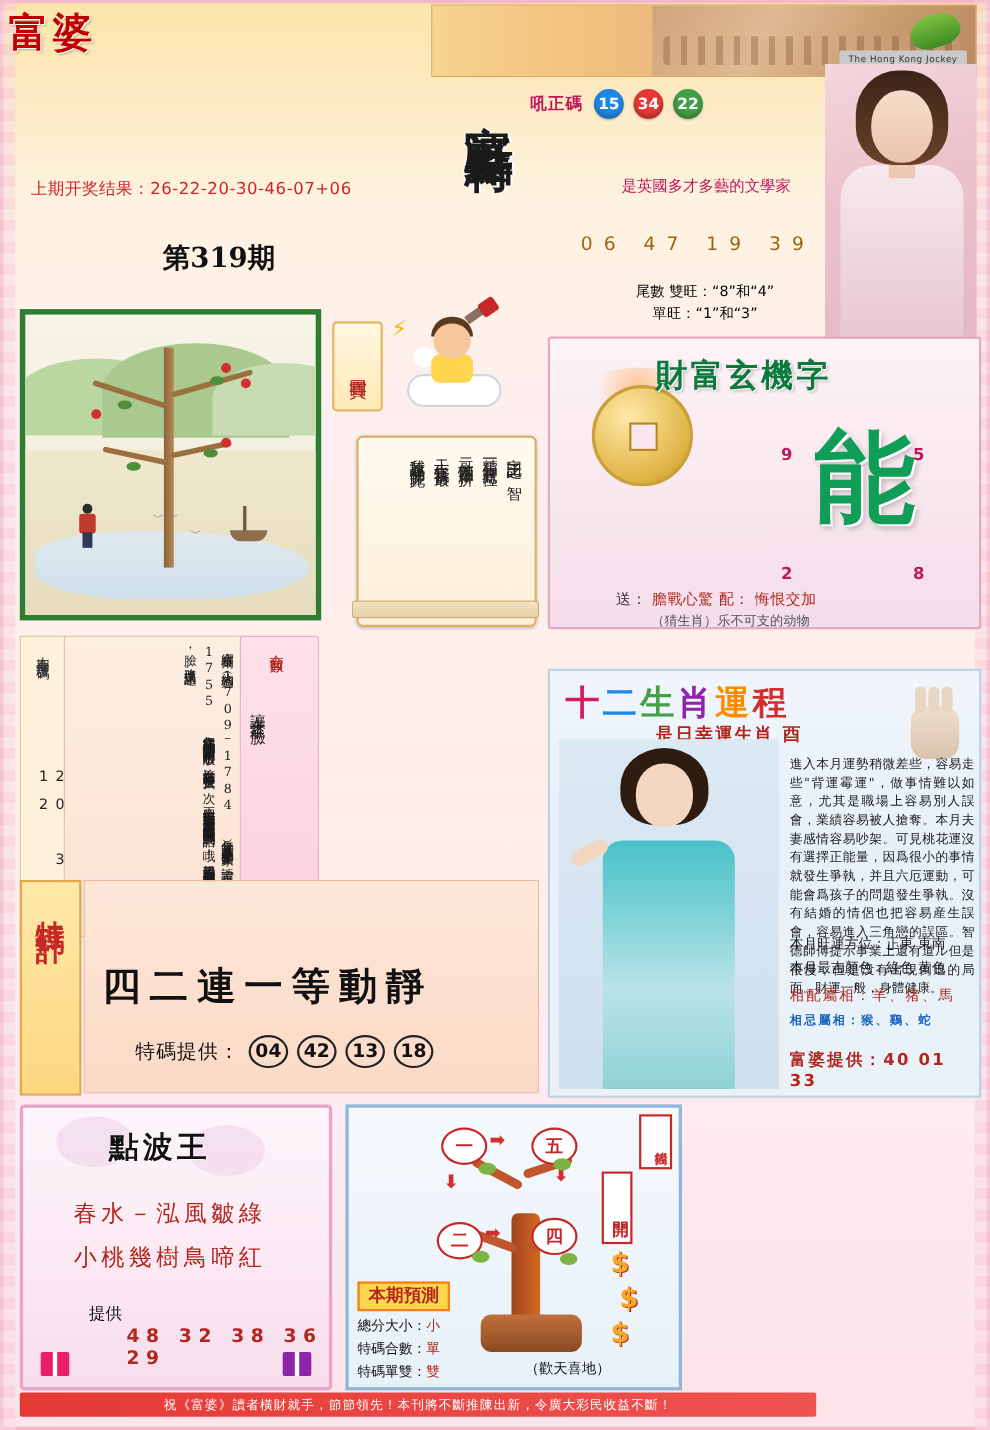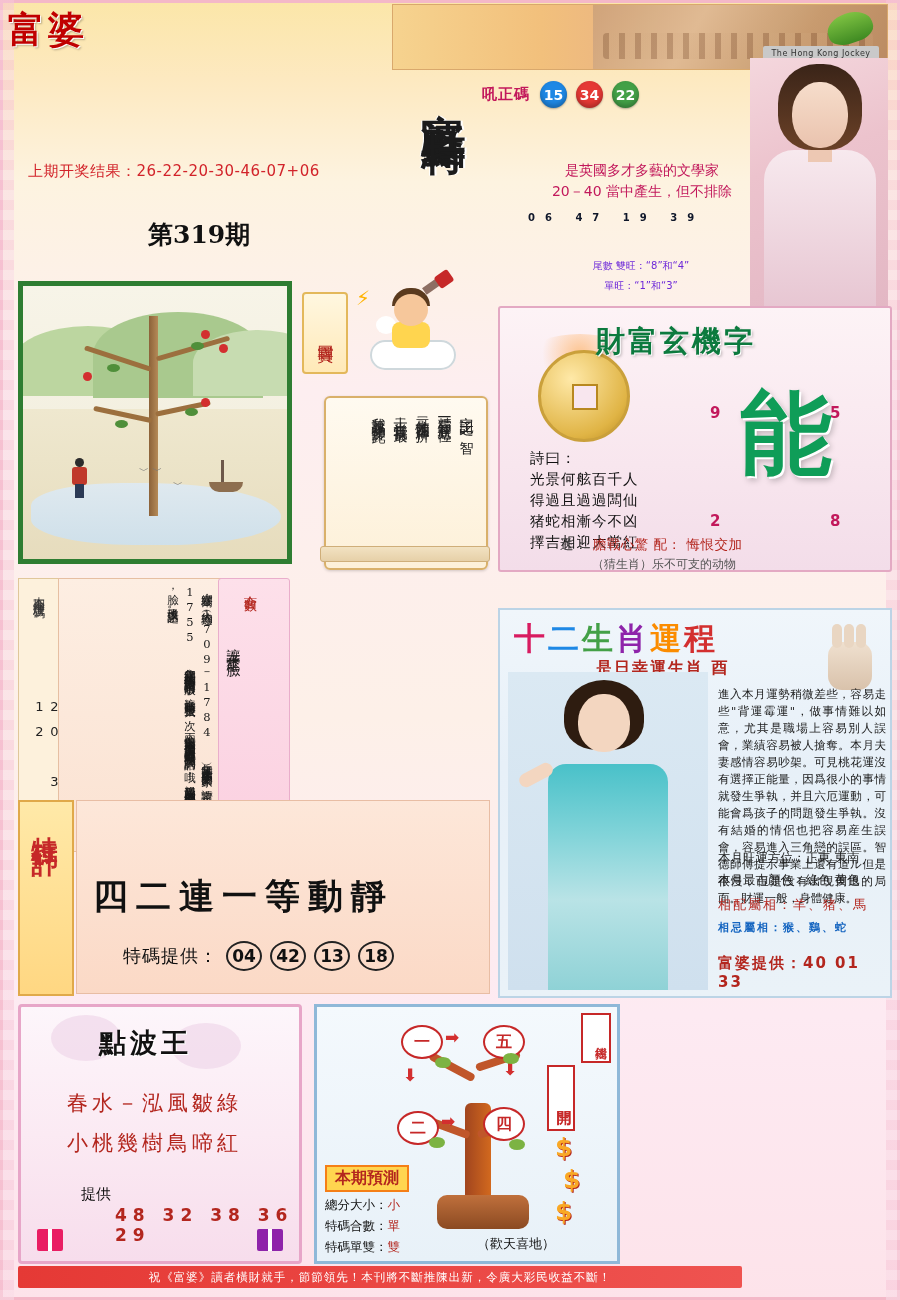--- a/index.html
+++ b/index.html
@@ -56,22 +56,22 @@
   
   .pred{position:absolute;left:482px;top:80px;width:270px;height:60px;}
   .pred-row{display:flex;align-items:center;height:29px;}
   .pred-label{font-size:15px;color:#c2185b;font-weight:bold;width:58px;letter-spacing:1px;}
   .ball{width:27px;height:27px;border-radius:50%;color:#fff;font-size:14px;font-weight:bold;
     display:flex;align-items:center;justify-content:center;margin-right:9px;
     box-shadow:inset 0 -3px 5px rgba(0,0,0,.25), 0 1px 2px rgba(0,0,0,.3);}
   .pred-text{position:absolute;left:492px;top:160px;width:300px;font-size:14px;color:#c2185b;
     line-height:21px;text-align:center;}
   .pred-text .row2{color:#c2185b;}
-  .pred-nums{position:absolute;left:528px;top:212px;font-size:10px;color:#0f172a;letter-spacing:10px;font-weight:bold;}
-  .tail{position:absolute;left:516px;top:256px;font-size:10px;color:#6d28d9;line-height:20px;text-align:center;width:250px;}
+  .pred-nums{position:absolute;left:528px;top:212px;font-size:17px;color:#a16207;letter-spacing:10px;}
+  .tail{position:absolute;left:516px;top:256px;font-size:13px;color:#000000;line-height:20px;text-align:center;width:250px;}
 
   
   .lady-top{position:absolute;left:750px;top:58px;width:138px;height:250px;overflow:hidden;border:0;}
   .lady-top .bg{position:absolute;inset:0;background:linear-gradient(160deg,#f4d7dd 0%,#ecc3cd 40%,#e3b7c4 100%);}
   .lady-top .hair{position:absolute;left:28px;top:6px;width:84px;height:86px;border-radius:46% 46% 40% 40%;
     background:linear-gradient(180deg,#3a2418,#6b4127);}
   .lady-top .face{position:absolute;left:42px;top:24px;width:56px;height:66px;border-radius:48%;
     background:linear-gradient(180deg,#f6ddcb,#eac3ae);}
   .lady-top .body{position:absolute;left:14px;top:92px;width:112px;height:158px;border-radius:30px 30px 0 0;
     background:linear-gradient(180deg,#f7e9ee,#e7c6d2);}
@@ -294,21 +294,20 @@
 <div class="pred">
   <div class="pred-row">
     <div class="pred-label">吼正碼</div>
     <div class="ball" style="background:#1e88e5">15</div>
     <div class="ball" style="background:#e53935">34</div>
     <div class="ball" style="background:#43a047">22</div>
   </div>
 </div>
 <div class="pred-text">
   <div>是英國多才多藝的文學家</div>
-  <div class="row2">20－40 當中產生，但不排除</div>
 </div>
 <div class="pred-nums">06  47  19  39</div>
 <div class="tail">
   <div>尾數 雙旺：“8”和“4”</div>
   <div>單旺：“1”和“3”</div>
 </div>
 
 <div class="lady-top">
   <div class="bg"></div>
   <div class="body"></div>
@@ -373,27 +372,20 @@
 
 <div class="xuanji">
   <div class="flame"></div>
   <div class="coin"></div>
   <div class="xuanji-title">財富玄機字</div>
   <div class="bigchar">能</div>
   <div class="cnum" style="left:210px;top:96px;">9</div>
   <div class="cnum" style="left:330px;top:96px;">5</div>
   <div class="cnum" style="left:210px;top:204px;">2</div>
   <div class="cnum" style="left:330px;top:204px;">8</div>
-  <div class="poem">
-    <div class="lead">詩曰：</div>
-    <div>光景何舷百千人</div>
-    <div>得過且過過闆仙</div>
-    <div>猪蛇相漸今不凶</div>
-    <div>擇吉相迎大當紅</div>
-  </div>
   <div class="xj-send">
     <span>送：</span>
     <b>膽戰心驚  配：  悔恨交加</b>
   </div>
   <div class="xj-sub">（猜生肖）乐不可支的动物</div>
 </div>
 
 <div class="lucky">
   <div class="lab">本期幸運號碼</div>
   <div class="nums">20  37  12</div>

